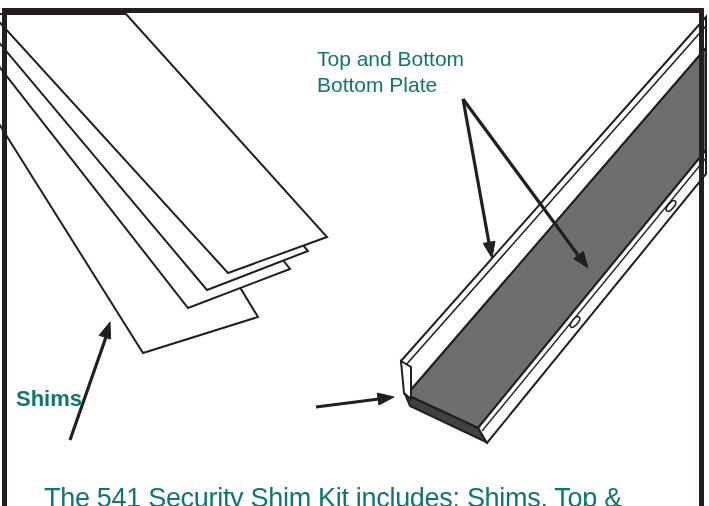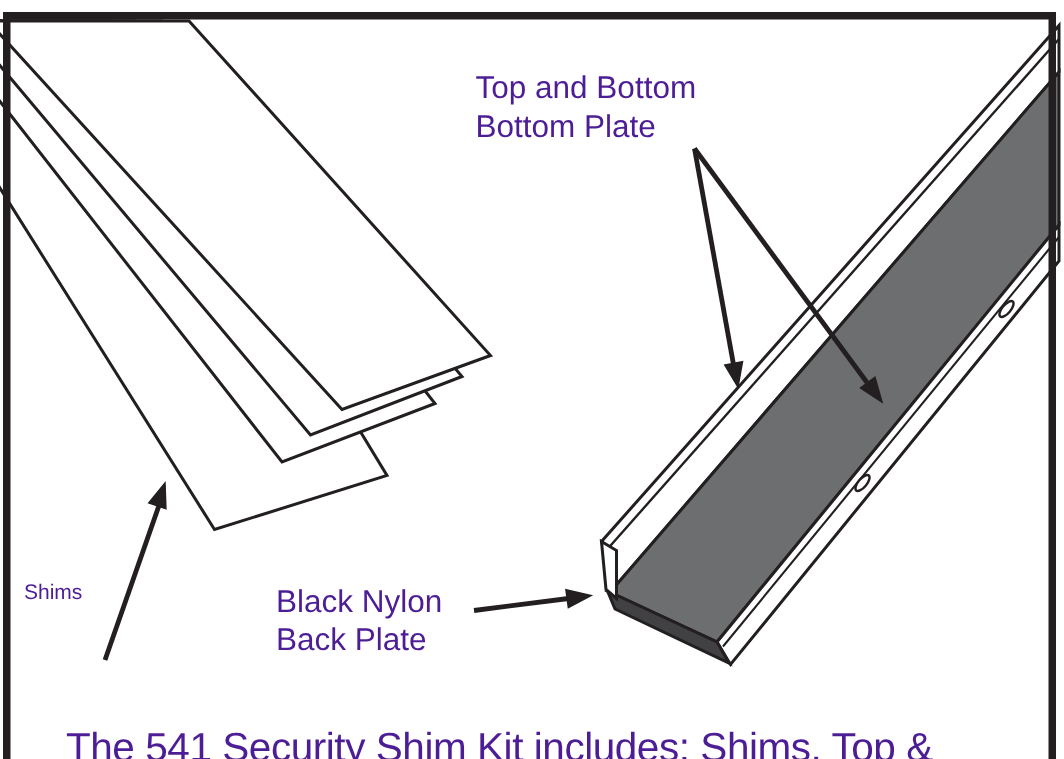--- a/index.html
+++ b/index.html
@@ -15,35 +15,36 @@
     background: #ffffff;
     font-family: "Liberation Sans", "DejaVu Sans", sans-serif;
   }
   #art {
     position: absolute;
     left: 0;
     top: 0;
   }
   .label {
     position: absolute;
-    color: #4c1d95;
+    color: #0f766e;
     font-family: "Liberation Sans", "DejaVu Sans", sans-serif;
     white-space: nowrap;
   }
   .label span { display: block; }
   #cover-plate-label {
     left: 317px;
     top: 46px;
     font-size: 21px;
     line-height: 26px;
   }
   #shims-label {
     left: 16px;
     top: 386px;
-    font-size: 14px;
+    font-size: 22px;
+    font-weight: bold;
   }
   #back-plate-label {
     left: 184px;
     top: 389px;
     font-size: 21px;
     line-height: 25px;
   }
   #caption {
     left: 44px;
     top: 483px;
@@ -101,20 +102,16 @@
     <rect x="4.5" y="10.5" width="697" height="560" fill="none" stroke="#231f20" stroke-width="5"></rect>
   </svg>
 
   <div class="label" id="cover-plate-label">
     <span>Top and Bottom</span>
     <span>Bottom Plate</span>
   </div>
 
   <div class="label" id="shims-label">Shims</div>
 
-  <div class="label" id="back-plate-label">
-    <span>Black Nylon</span>
-    <span>Back Plate</span>
-  </div>
 
   <div class="label" id="caption">The 541 Security Shim Kit includes: Shims, Top &amp;</div>
 
 </div>
 
 </body></html>

